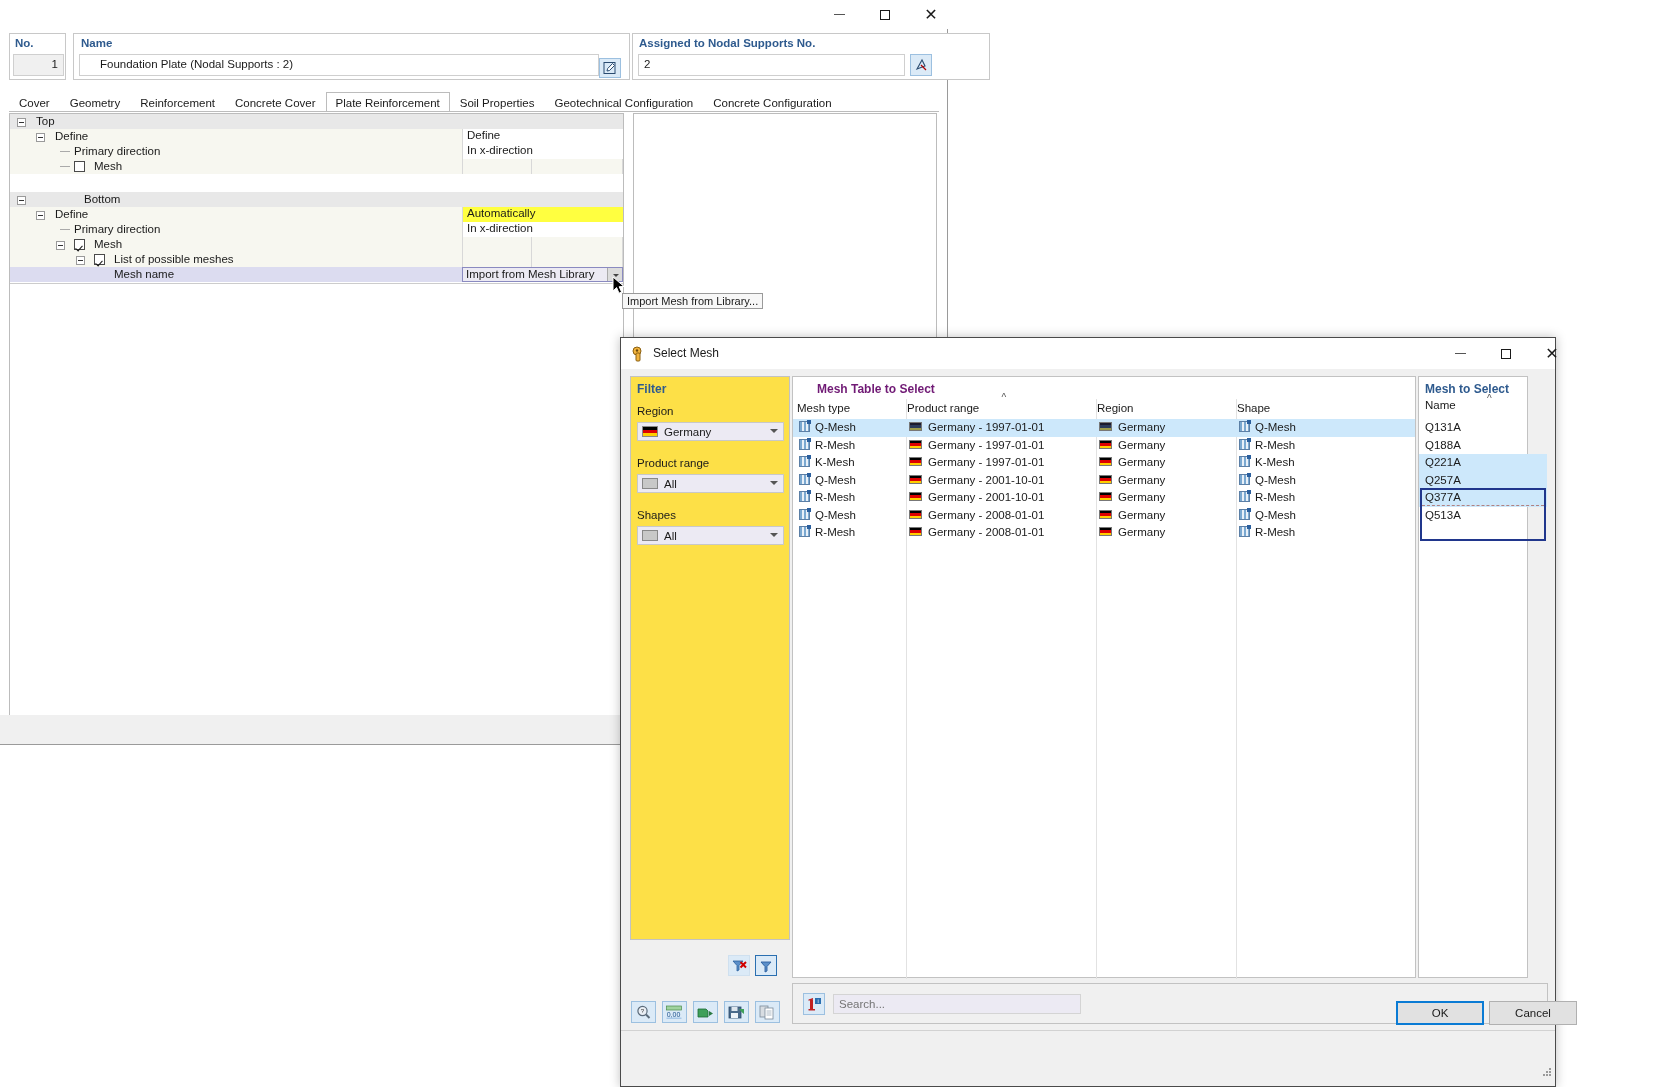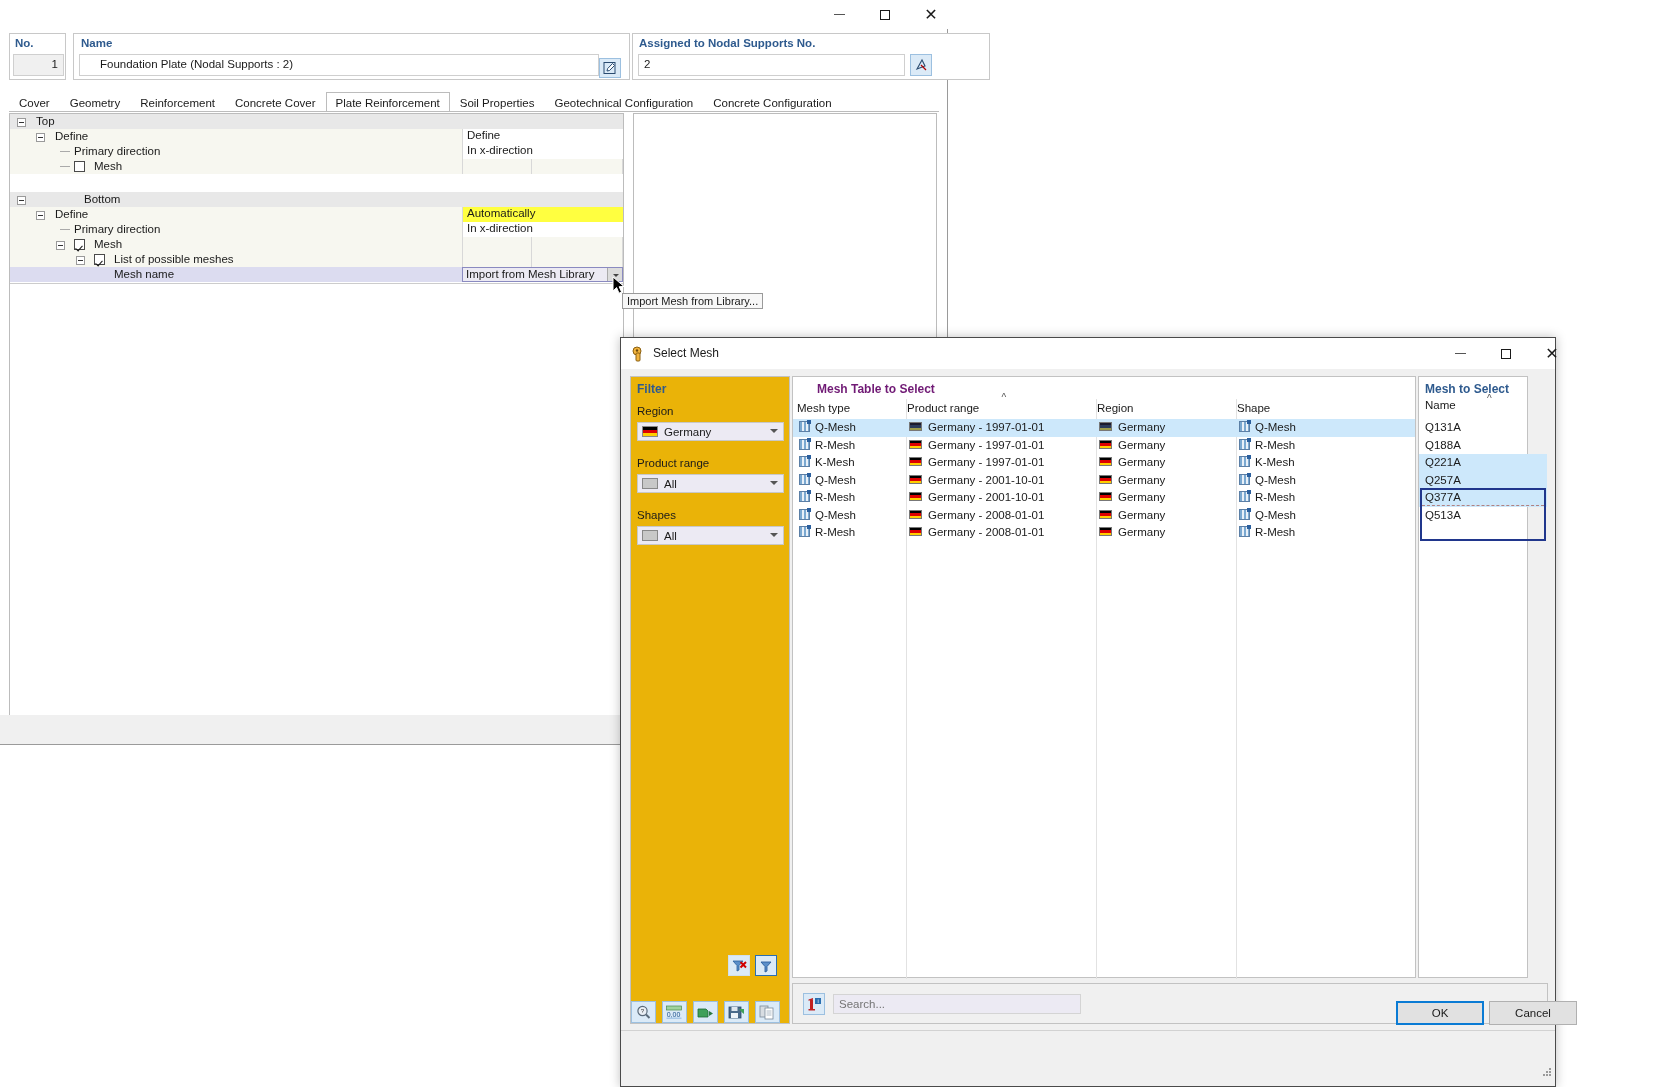--- a/index.html
+++ b/index.html
@@ -164,22 +164,22 @@
   }
   #dlg-icon{position:absolute;left:10px;top:8px;width:16px;height:16px;}
   #dlg-title-text{position:absolute;left:32px;top:8px;font-size:12px;color:#1a1a1a;}
   #dlg-min{left:816px;}
   #dlg-max{left:862px;}
   #dlg-close{left:908px;}
   #dlg .win-btn{position:absolute;top:1px;width:46px;height:29px;}
 
   
   #filter-panel{
-    position:absolute;left:9px;top:38px;width:160px;height:648px;
-    background:#eab308;border:1px solid #c2c2c2;box-sizing:border-box;
+    position:absolute;left:9px;top:38px;width:160px;height:564px;
+    background:#fde047;border:1px solid #c2c2c2;box-sizing:border-box;
   }
   #filter-title{position:absolute;left:6px;top:5px;font-size:12px;font-weight:bold;color:#2e5a8e;}
   .filter-label{position:absolute;left:6px;font-size:11.5px;color:#1a1a1a;}
   .combo{
     position:absolute;left:6px;width:147px;height:19px;
     background:#eceaf3;border:1px solid #c8c8c8;box-sizing:border-box;
   }
   .combo .swatch{
     position:absolute;left:4px;top:3px;width:16px;height:11px;border:1px solid #888;box-sizing:border-box;
   }

